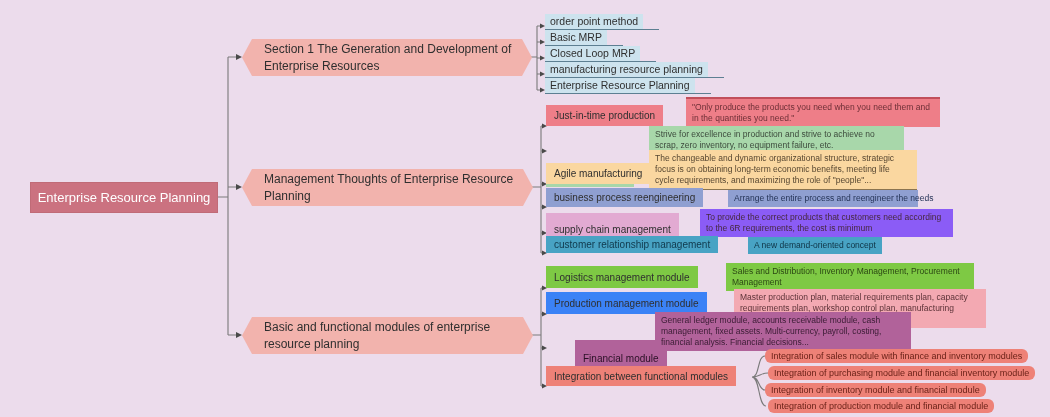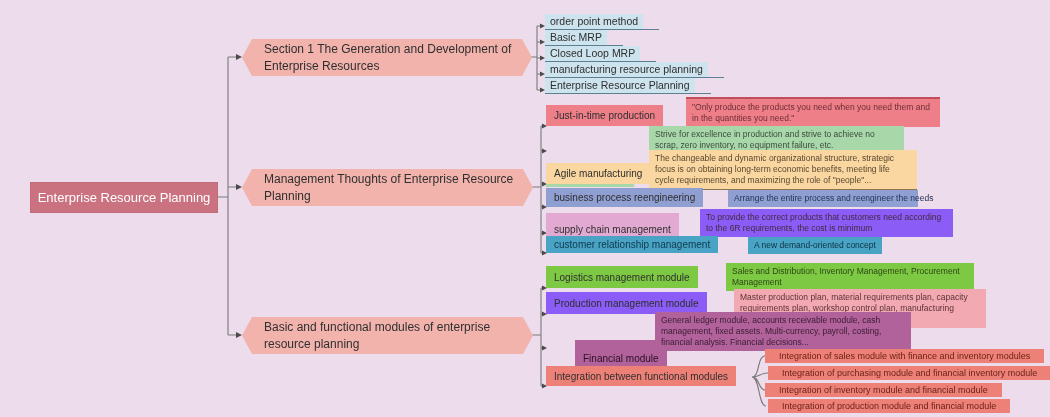--- a/index.html
+++ b/index.html
@@ -16,23 +16,23 @@
   .sub1 span{display:inline-block;background:#cde3ee;font-size:10.5px;padding:1px 5px 2px 5px;color:#2f2f2f;}
   .leaf{font-size:10px;padding:3px 8px;white-space:nowrap;display:flex;align-items:center;}
   .note{font-size:8.5px;line-height:1.3;padding:3px 6px;white-space:normal;}
   .jit{background:#ee7e88;}  .jitnote{background:#ee7e88;color:#6d2f36;border-top:2px solid #c14f5b;}
   .lean{background:#a8d7aa;} .leannote{background:#a8d7aa;color:#3c4a3c;}
   .agile{background:#fad7a0;}.agilenote{background:#fad7a0;color:#574731;border-bottom:1.4px solid #8a7450;}
   .bpr{background:#8f9fd1;}  .bprnote{background:#8f9fd1;color:#253457;}
   .scm{background:#e2aad2;}  .scmnote{background:#8b5cf6;color:#46283f;}
   .crm{background:#48a3c4;color:#10394c;} .crmnote{background:#48a3c4;color:#0e3345;}
   .logi{background:#7ec944;} .loginote{background:#7ec944;color:#2b4713;}
-  .prod{background:#8b5cf6;} .prodnote{background:#f3a9b2;color:#5d3338;}
+  .prod{background:#3b82f6;} .prodnote{background:#f3a9b2;color:#5d3338;}
   .fin{background:#b1629a;color:#2a1026;}  .finnote{background:#b1629a;color:#3a1c34;}
-  .integ{background:#ee8177;}.integleaf{background:#ee8177;color:#6b2218;font-size:9px;padding:2px 14px;white-space:nowrap;}
+  .integ{background:#ee8177;}.integleaf{background:#ee8177;color:#6b2218;font-size:9px;padding:2px 6px;white-space:nowrap;border-radius:6px;}
 </style>
 </head>
 <body>
 
 <div class="canvas">
 
   <svg class="wires" viewBox="0 0 1050 417" fill="none" stroke="#7a7a7a" stroke-width="1.1">
 
     <path d="M218,197 H228 M228,57 V335 M228,57 H236 M228,187 H236 M228,335 H236"></path>
     <g fill="#4a4a4a" stroke="none">

